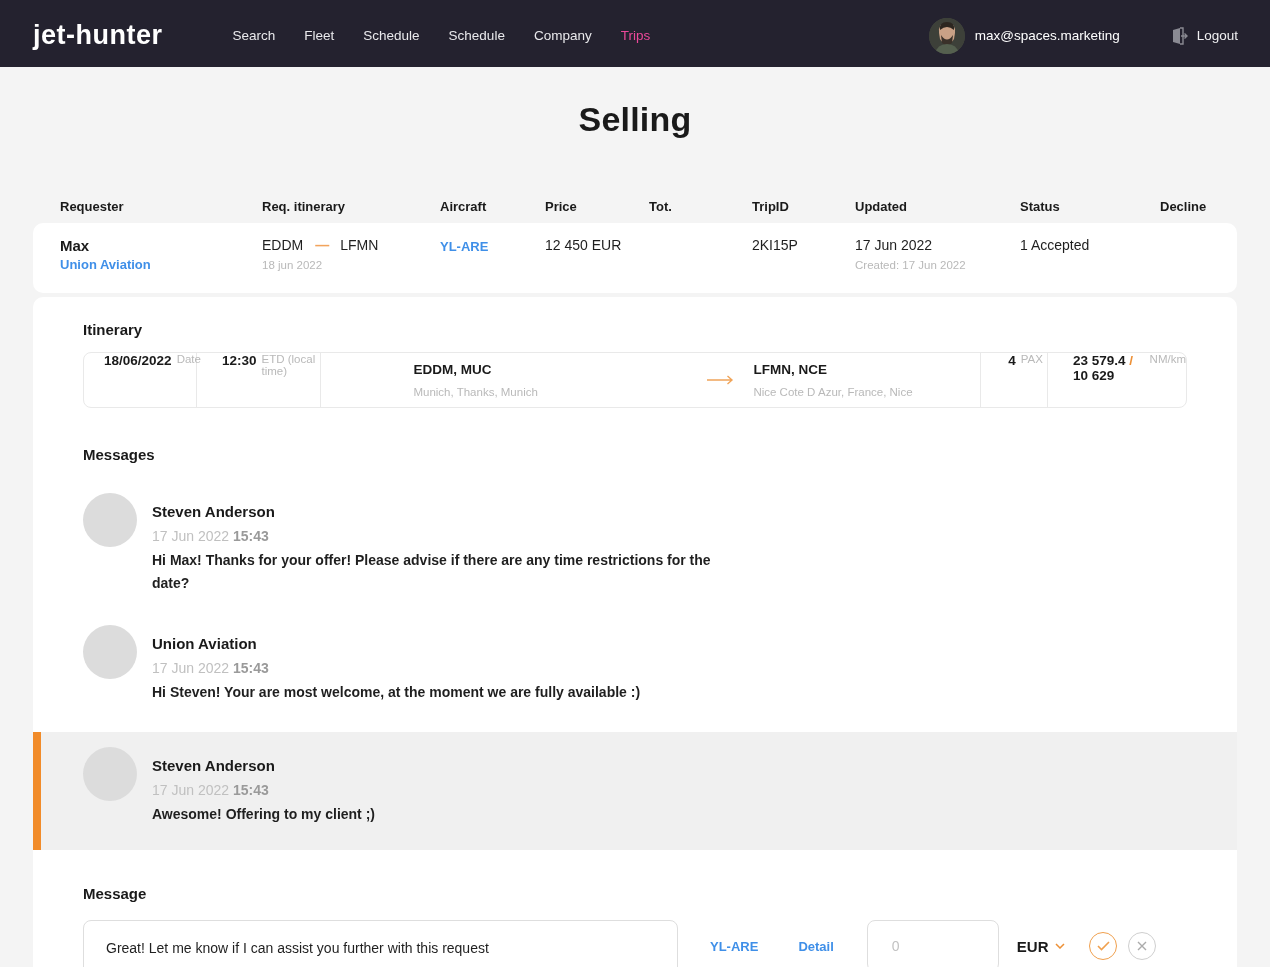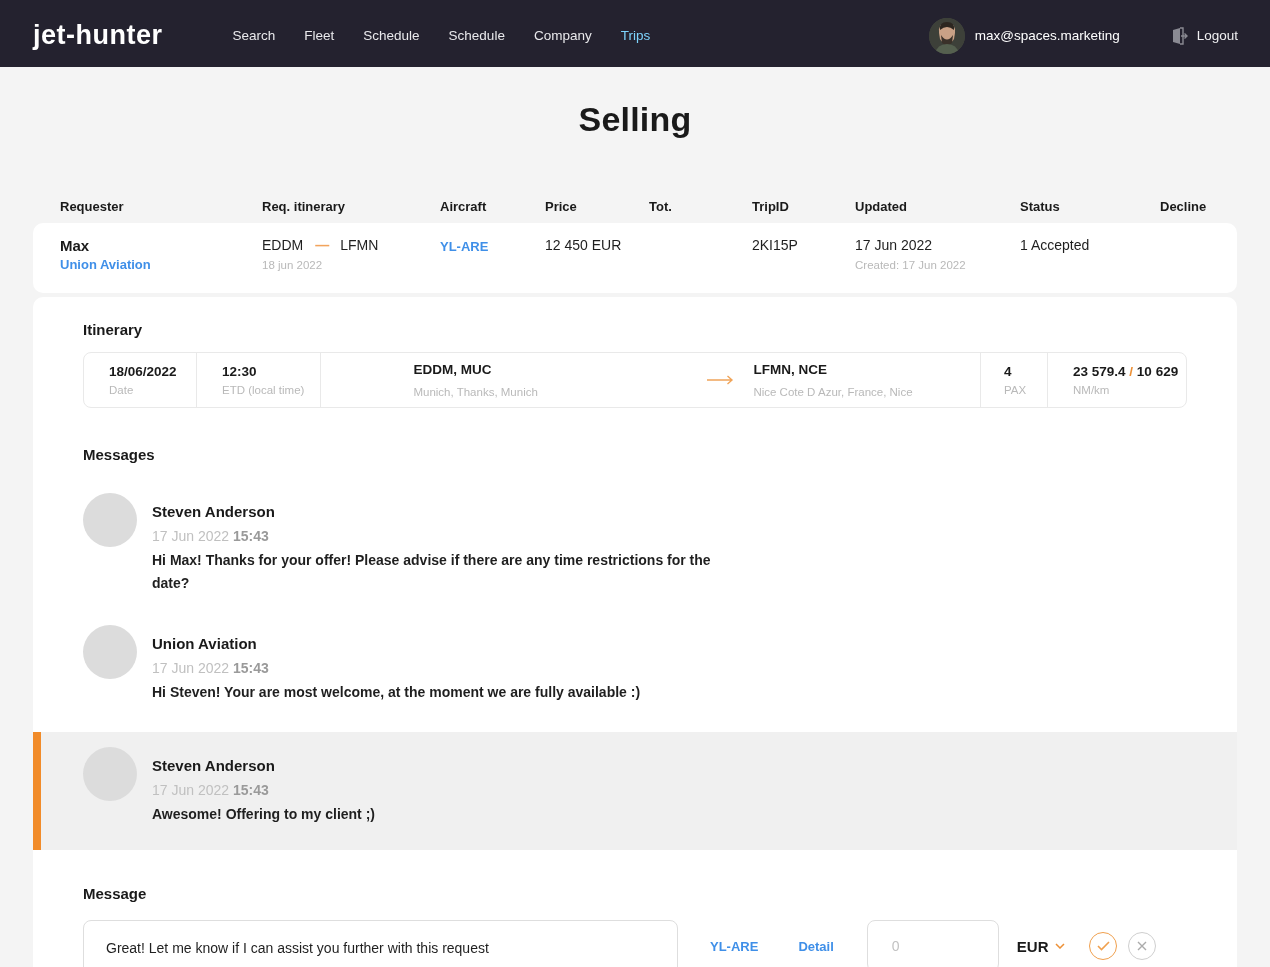--- a/index.html
+++ b/index.html
@@ -4,21 +4,21 @@
 <style>
   * { margin:0; padding:0; box-sizing:border-box; }
   html,body { width:1270px; height:967px; overflow:hidden; }
   body { background:#f4f4f4; font-family:"Liberation Sans", sans-serif; color:#1a1a1a; }
 
   
   .navbar { height:67px; background:#24222f; display:flex; align-items:center; padding:4px 32px 0 33px; }
   .logo { color:#ffffff; font-size:27px; font-weight:700; letter-spacing:0.5px; cursor:pointer; }
   .nav-links { display:flex; gap:29px; margin-left:70px; }
   .nav-link { color:#e9e9ec; font-size:13.5px; cursor:pointer; }
-  .nav-link.active { color:#7dd3fc; }
+  .nav-link.active { color:#ec4899; }
   .nav-right { margin-left:auto; display:flex; align-items:center; }
   .avatar-nav { width:36px; height:36px; border-radius:50%; overflow:hidden; background:#44483f; flex:0 0 36px; }
   .nav-email { color:#ffffff; font-size:13.5px; margin-left:10px; }
   .logout { display:flex; align-items:center; gap:9px; margin-left:48px; cursor:pointer; }
   .logout-label { color:#f0f0f2; font-size:13.5px; }
 
   
   .content { padding:0 33px; }
   .page-title { font-size:34px; font-weight:700; margin-top:33px; letter-spacing:0.2px;text-align:center; }
 
@@ -33,21 +33,21 @@
   .route-dash { color:#f2a45c; font-weight:700; letter-spacing:-1px; }
   .sub-gray { font-size:11.5px; color:#b9b9b9; margin-top:6px; }
   .cell-regular { font-size:14px; color:#1f1f1f; }
   .mt3 { margin-top:3px; }
 
   
   .detail-card { background:#ffffff; border-radius:10px; margin-top:4px; padding:24px 50px 0; min-height:672px; }
   .section-heading { font-size:15px; font-weight:700; }
 
   .itinerary-box { margin-top:14px; border:1px solid #e9e9e9; border-radius:8px; height:56px; display:flex; background:#fff; }
-  .itin-cell { display:flex; flex-direction:column; justify-content:center; gap:5px; border-right:1px solid #e9e9e9; padding-left:25px; }
+  .itin-cell { display:flex; justify-content:center; gap:5px; border-right:1px solid #e9e9e9; padding-left:25px; }
   .itin-cell:last-child { border-right:none; }
   .itin-value { font-size:13.5px; font-weight:700; }
   .itin-label { font-size:11.5px; color:#b9b9b9; }
   .c-date { width:113px; } .c-time { width:124px; }
   .c-route { width:660px; flex-direction:row; align-items:center; gap:0; }
   .c-pax { width:67px; padding-left:23px; } .c-dist { flex:1; }
   .route-block { display:flex; flex-direction:column; gap:9px; }
   .dep-block { width:293px; }
   .arrow-wrap { width:47px; display:flex; align-items:center; }
   .slash-orange { color:#ed9036; font-weight:700; }

